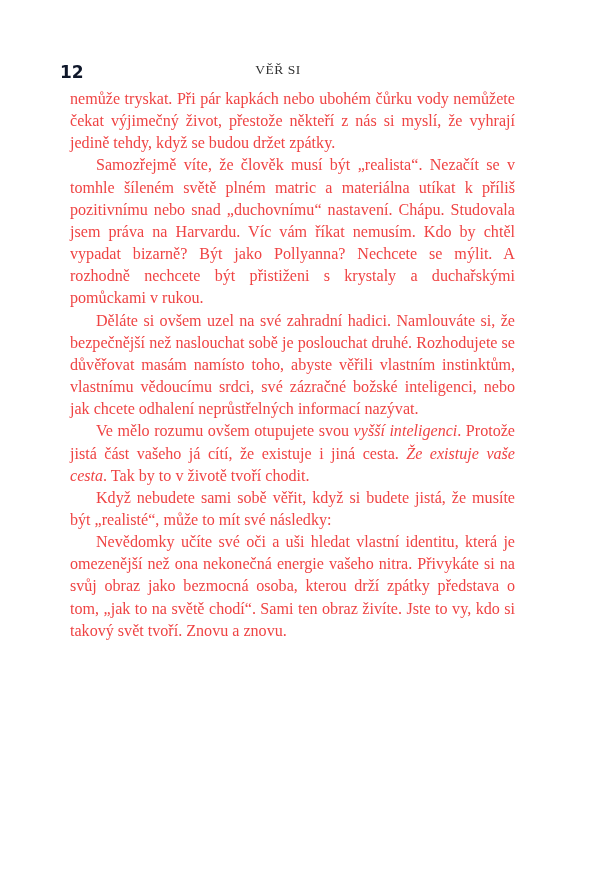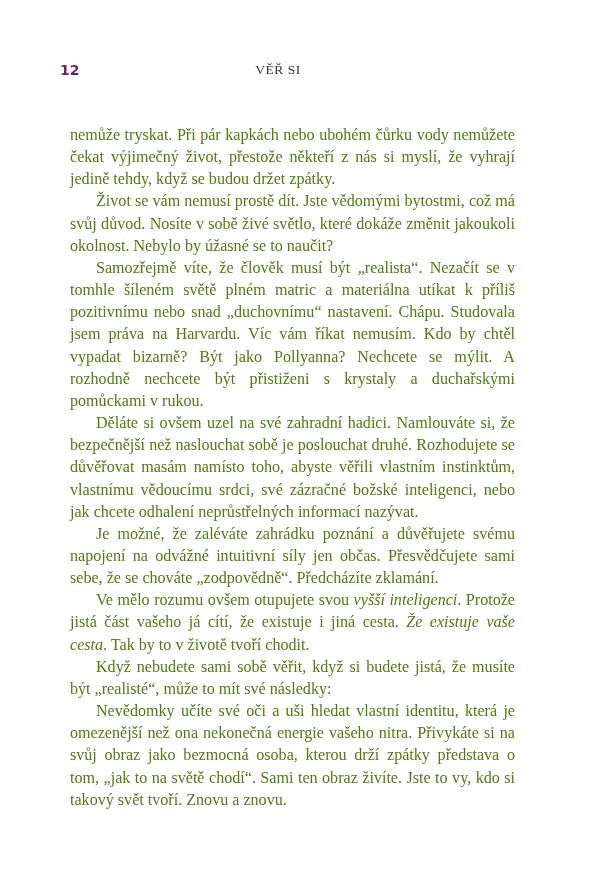--- a/index.html
+++ b/index.html
@@ -1,34 +1,32 @@
 <!DOCTYPE html>
 <html><head>
 <meta charset="utf-8">
 <style>
   html, body { margin: 0; padding: 0; background: #ffffff; }
   body { width: 600px; height: 869px; position: relative; overflow: hidden; }
   .page { position: absolute; left: 0; top: 0; width: 600px; height: 869px; background: #fff; }
-  .folio { position: absolute; left: 60px; top: 62px; font-family: "DejaVu Sans", sans-serif; font-weight: bold; font-size: 14px; color: #701a75; }
+  .folio { position: absolute; left: 60px; top: 62px; font-family: "DejaVu Sans", sans-serif; font-weight: bold; font-size: 17px; color: #0f172a; }
   .running-head { position: absolute; left: 0; width: 556px; top: 62px; text-align: center; font-family: "Liberation Serif", serif; font-size: 13.5px; letter-spacing: 0.5px; color: #333; }
-  .body-text { position: absolute; left: 70px; top: 88px; width: 445px; font-family: "Liberation Serif", serif; font-size: 16.1px; line-height: 22.15px; color: #4d7c0f; margin-top: 36px; }
+  .body-text { position: absolute; left: 70px; top: 88px; width: 445px; font-family: "Liberation Serif", serif; font-size: 16.1px; line-height: 22.15px; color: #ef4444; }
   .body-text p { margin: 0; text-align: justify; text-indent: 26px; hyphens: manual; }
   .body-text p.first { text-indent: 0; }
   .body-text em { }
 </style>
 </head>
 <body>
 
 <div class="page">
   <div class="folio">12</div>
   <div class="running-head">VĚŘ SI</div>
 
   <div class="body-text">
     <p class="first">nemůže tryskat. Při pár kapkách nebo ubohém čůrku vody nemůžete čekat výjimečný život, přestože někteří z nás si myslí, že vyhrají jedině tehdy, když se budou držet zpátky.</p>
-    <p>Život se vám nemusí prostě dít. Jste vědomými bytostmi, což má svůj důvod. Nosíte v sobě živé světlo, které dokáže změnit jakoukoli okolnost. Nebylo by úžasné se to naučit?</p>
     <p>Samozřejmě víte, že člověk musí být „realista“. Nezačít se v tomhle šíleném světě plném matric a materiálna utíkat k příliš pozitivnímu nebo snad „duchovnímu“ nastavení. Chápu. Studovala jsem práva na Harvardu. Víc vám říkat nemusím. Kdo by chtěl vypadat bizarně? Být jako Pollyanna? Nechcete se mýlit. A rozhodně nechcete být přistiženi s krystaly a duchařskými pomůckami v rukou.</p>
     <p>Děláte si ovšem uzel na své zahradní hadici. Namlouváte si, že bezpečnější než naslouchat sobě je poslouchat druhé. Rozhodujete se důvěřovat masám namísto toho, abyste věřili vlastním instinktům, vlastnímu vědoucímu srdci, své zázračné božské inteligenci, nebo jak chcete odhalení neprůstřelných informací nazývat.</p>
-    <p>Je možné, že zaléváte zahrádku poznání a důvěřujete svému napojení na odvážné intuitivní síly jen občas. Přesvědčujete sami sebe, že se chováte „zodpovědně“. Předcházíte zklamání.</p>
     <p><span>Ve mělo rozumu ovšem otupujete svou </span><em>vyšší inteligenci</em><span>. Protože jistá část vašeho já cítí, že existuje i jiná cesta. </span><em>Že existuje vaše cesta</em><span>. Tak by to v životě tvoří chodit.</span></p>
     <p>Když nebudete sami sobě věřit, když si budete jistá, že musíte být „realisté“, může to mít své následky:</p>
     <p>Nevědomky učíte své oči a uši hledat vlastní identitu, která je omezenější než ona nekonečná energie vašeho nitra. Přivykáte si na svůj obraz jako bezmocná osoba, kterou drží zpátky představa o tom, „jak to na světě chodí“. Sami ten obraz živíte. Jste to vy, kdo si takový svět tvoří. Znovu a znovu.</p>
   </div>
 </div>
 
 </body></html>

